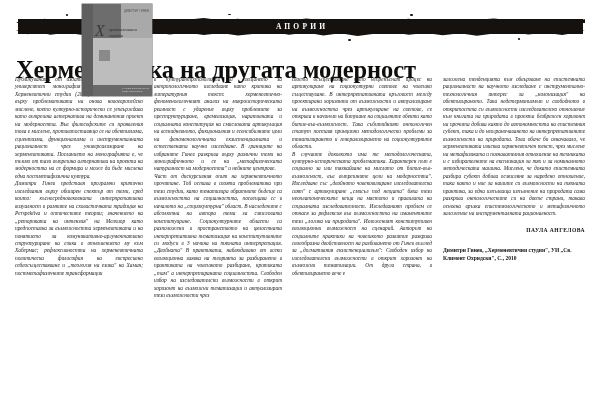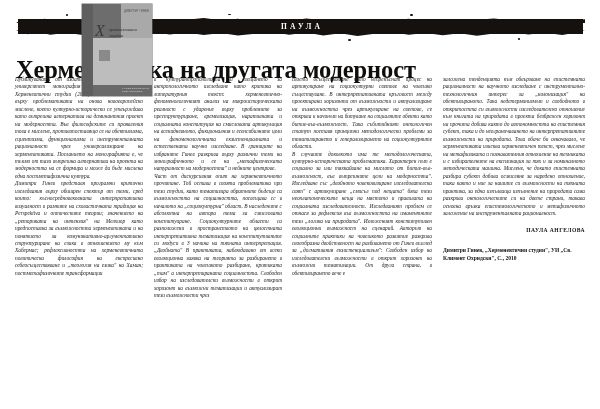--- a/index.html
+++ b/index.html
@@ -236,21 +236,21 @@
 <div class="banner-wrap">
   <div class="banner-bg"></div>
   <div class="banner-tear-top"></div>
   <div class="banner-tear-bottom"></div>
   <div class="banner-fleck" style="left:48px;top:-5px;width:2px;height:1.5px;"></div>
   <div class="banner-fleck" style="left:210px;top:-5.5px;width:3px;height:1.5px;"></div>
   <div class="banner-fleck" style="left:392px;top:-5px;width:2.5px;height:1.5px;"></div>
   <div class="banner-fleck" style="left:120px;bottom:-6px;width:2.5px;height:1.5px;"></div>
   <div class="banner-fleck" style="left:330px;bottom:-6.5px;width:3px;height:1.5px;"></div>
   <div class="banner-fleck" style="left:500px;bottom:-5.5px;width:2px;height:1.5px;"></div>
-  <div class="banner-label">ПАУЛА</div>
+  <div class="banner-label">АПОРИИ</div>
 </div>
 
 <h1 class="headline">Херменевтика на другата модерност</h1>
 
 <div class="book-cover">
   <div class="bc-spine"></div>
   <div class="bc-top-dark"></div>
   <div class="bc-field"></div>
   <div class="bc-lower"></div>
   <div class="bc-square"></div>

